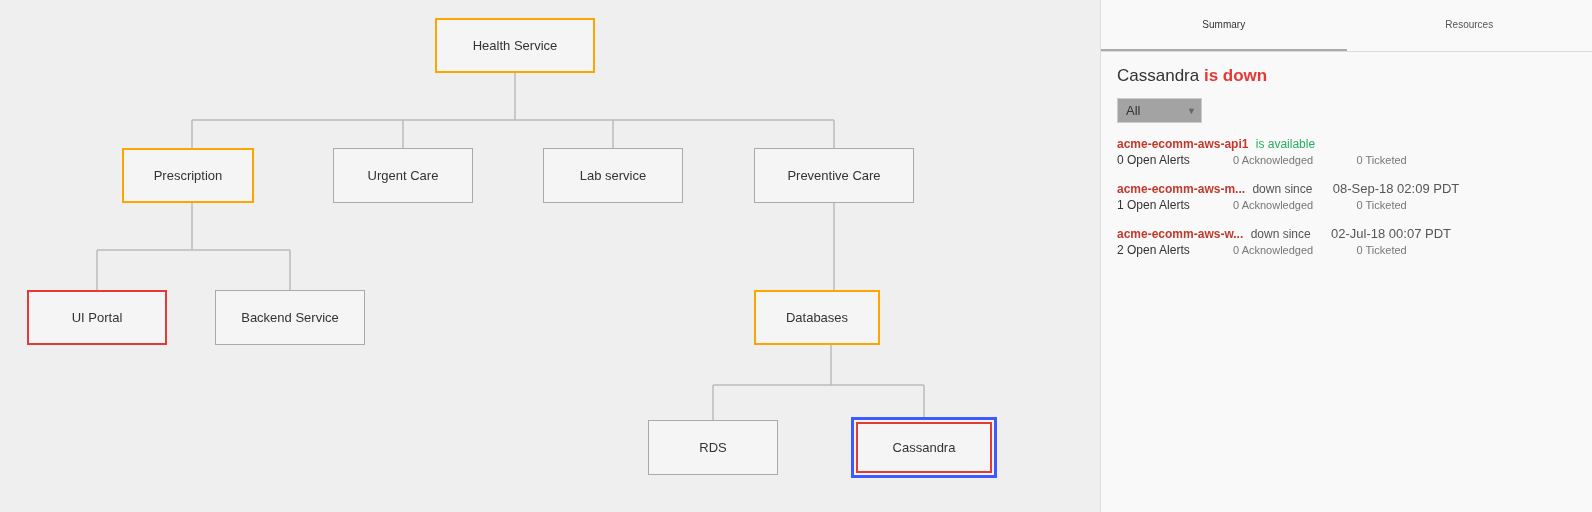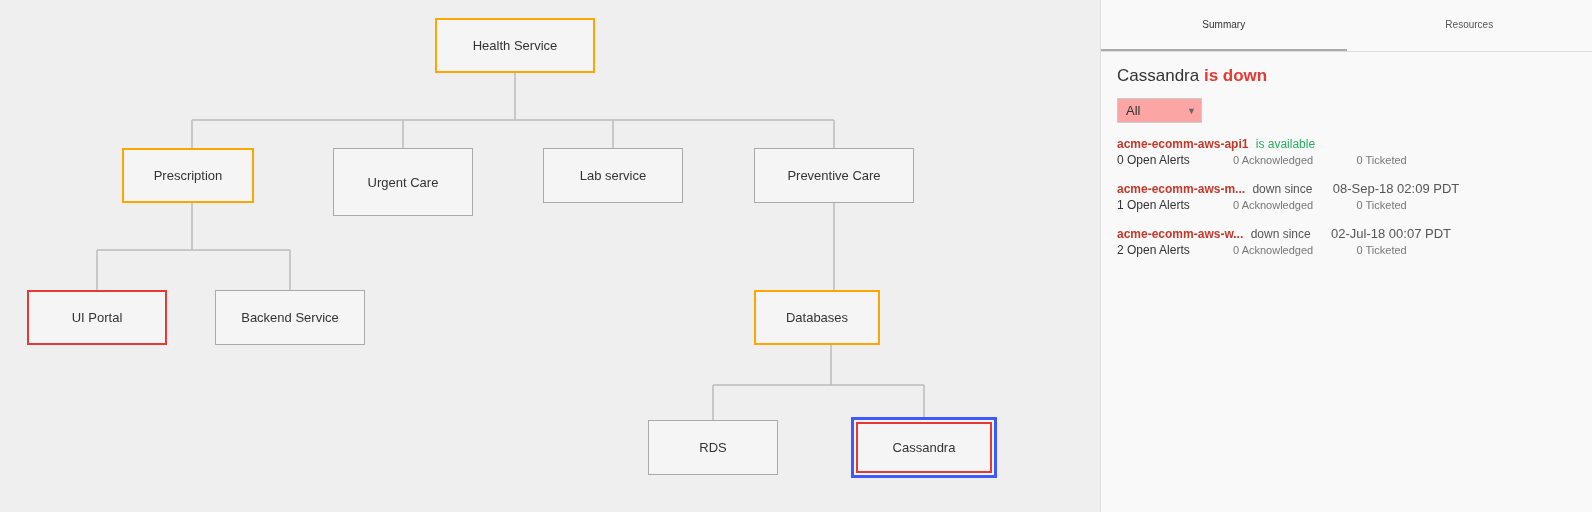--- a/index.html
+++ b/index.html
@@ -62,21 +62,21 @@
       font-weight: bold;
     }
 
     .filter-dropdown {
       display: flex;
       align-items: center;
       margin-bottom: 14px;
     }
     .filter-select {
       border: 1px solid #ccc;
-      background: #fca5a5;
+      background: #a3a3a3;
       padding: 4px 22px 4px 8px;
       font-size: 13px;
       color: #333;
       appearance: none;
       -webkit-appearance: none;
       cursor: pointer;
       position: relative;
     }
     .filter-select-wrapper {
       position: relative;
@@ -180,21 +180,21 @@
   </svg>
 
   <div class="node-box" style="left:435px;top:18px;width:160px;height:55px;border:2px solid orange;">
     <span>Health Service</span>
   </div>
 
   <div class="node-box" style="left:122px;top:148px;width:132px;height:55px;border:2px solid orange;">
     <span>Prescription</span>
   </div>
 
-  <div class="node-box" style="left:333px;top:148px;width:140px;height:68px;border:1px solid #aaa;">
+  <div class="node-box" style="left:333px;top:148px;width:140px;height:55px;border:1px solid #aaa;">
     <span>Urgent Care</span>
   </div>
 
   <div class="node-box" style="left:543px;top:148px;width:140px;height:55px;border:1px solid #aaa;">
     <span>Lab service</span>
   </div>
 
   <div class="node-box" style="left:754px;top:148px;width:160px;height:55px;border:1px solid #aaa;">
     <span>Preventive Care</span>
   </div>

